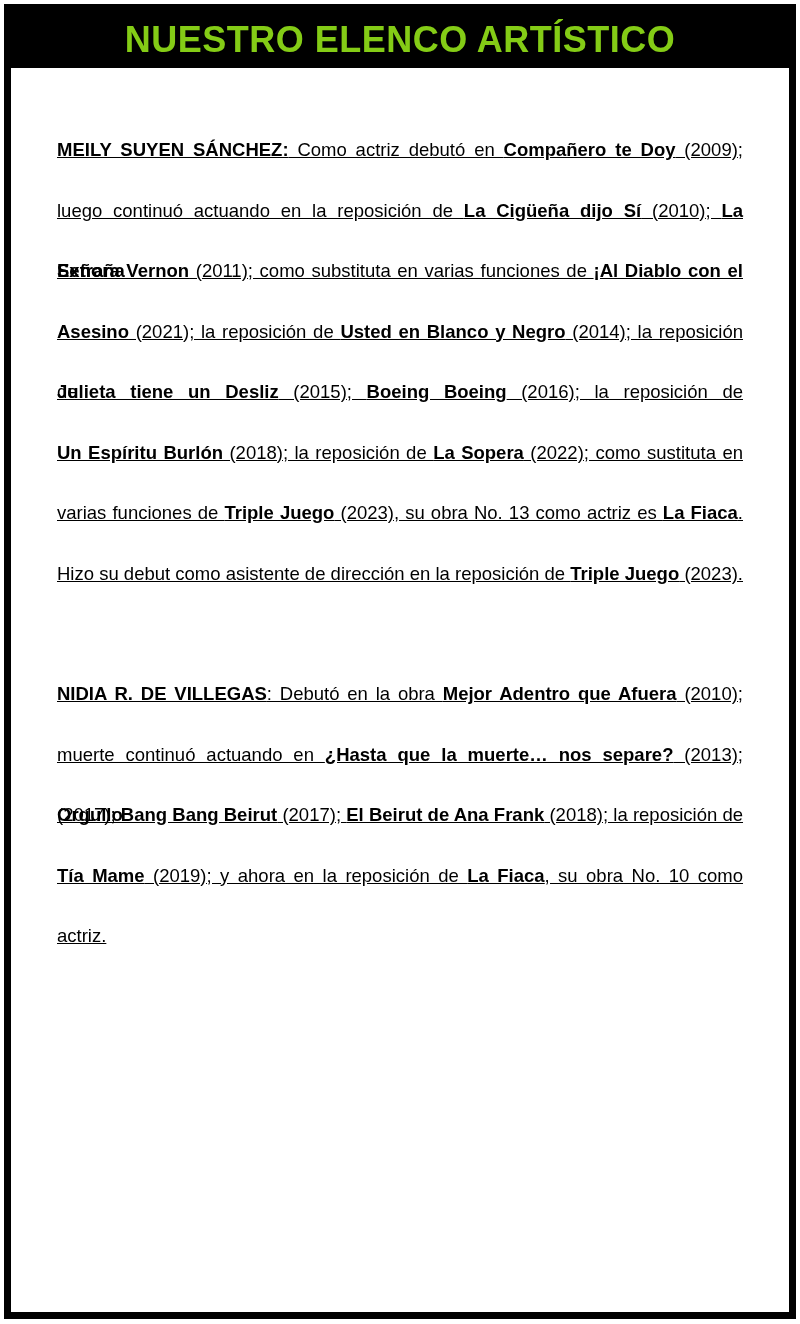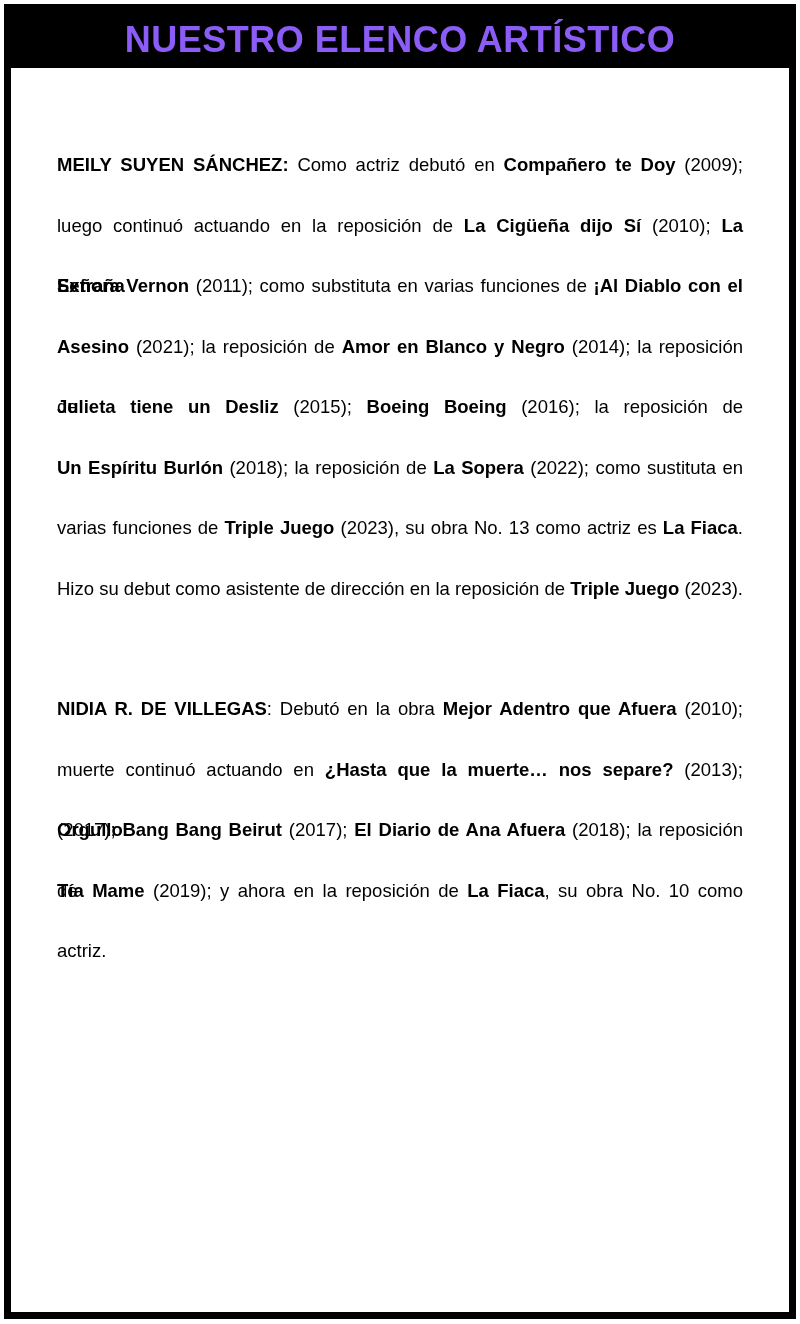--- a/index.html
+++ b/index.html
@@ -27,29 +27,30 @@
   }
   .header-band {
     height: 57px;
     background: #000000;
     display: flex;
     align-items: center;
     justify-content: center;
   }
   .page-title {
     margin: 0;
-    color: #8b5cf6;
+    color: #84cc16;
     font-weight: bold;
     font-size: 36px;
     letter-spacing: 0.5px;
     white-space: nowrap;
     font-family: "Liberation Sans", sans-serif;
   }
   .bios {
-    padding: 67px 46px 0 46px;
+    padding: 52px 46px 0 46px;
+    text-decoration: underline;
   }
   .bio-paragraph + .bio-paragraph {
     margin-top: 60px;
   }
   .bio-line {
     font-size: 18.5px;
     line-height: 60.5px;
     height: 60.5px;
     text-align: justify;
     text-align-last: justify;
@@ -66,26 +67,26 @@
 
 <div class="page">
   <div class="header-band">
     <h1 class="page-title">NUESTRO ELENCO ARTÍSTICO</h1>
   </div>
   <div class="bios">
       <div class="bio-paragraph">
         <div class="bio-line"><b>MEILY SUYEN SÁNCHEZ:</b><span> Como actriz debutó en </span><b>Compañero te Doy</b><span> (2009);</span></div>
         <div class="bio-line"><span>luego continuó actuando en la reposición de </span><b>La Cigüeña dijo Sí</b><span> (2010); </span><b>La Extraña</b></div>
         <div class="bio-line"><b>Señora Vernon</b><span> (2011); como substituta en varias funciones de </span><b>¡Al Diablo con el</b></div>
-        <div class="bio-line"><b>Asesino</b><span> (2021); la reposición de </span><b>Amor en Blanco y Negro</b><span> (2014); la reposición de</span></div>
+        <div class="bio-line"><b>Asesino</b><span> (2021); la reposición de </span><b>Usted en Blanco y Negro</b><span> (2014); la reposición de</span></div>
         <div class="bio-line"><b>Julieta tiene un Desliz</b><span> (2015); </span><b>Boeing Boeing</b><span> (2016); la reposición de</span></div>
         <div class="bio-line"><b>Un Espíritu Burlón</b><span> (2018); la reposición de </span><b>La Sopera</b><span> (2022); como sustituta en</span></div>
         <div class="bio-line"><span>varias funciones de </span><b>Triple Juego</b><span> (2023), su obra No. 13 como actriz es </span><b>La Fiaca</b><span>.</span></div>
         <div class="bio-line"><span>Hizo su debut como asistente de dirección en la reposición de </span><b>Triple Juego</b><span> (2023).</span></div>
       </div>
       <div class="bio-paragraph">
         <div class="bio-line"><b>NIDIA R. DE VILLEGAS</b><span>: Debutó en la obra </span><b>Mejor Adentro que Afuera</b><span> (2010);</span></div>
         <div class="bio-line"><span>muerte continuó actuando en </span><b>¿Hasta que la muerte… nos separe?</b><span> (2013); </span><b>Orgullo</b></div>
-        <div class="bio-line"><span>(2017); </span><b>Bang Bang Beirut</b><span> (2017); </span><b>El Diario de Ana Afuera</b><span> (2018); la reposición de</span></div>
+        <div class="bio-line"><span>(2017); </span><b>Bang Bang Beirut</b><span> (2017); </span><b>El Beirut de Ana Frank</b><span> (2018); la reposición de</span></div>
         <div class="bio-line"><b>Tía Mame</b><span> (2019); y ahora en la reposición de </span><b>La Fiaca</b><span>, su obra No. 10 como actriz.</span></div>
       </div>
     </div>
 </div>
 
 </body></html>

